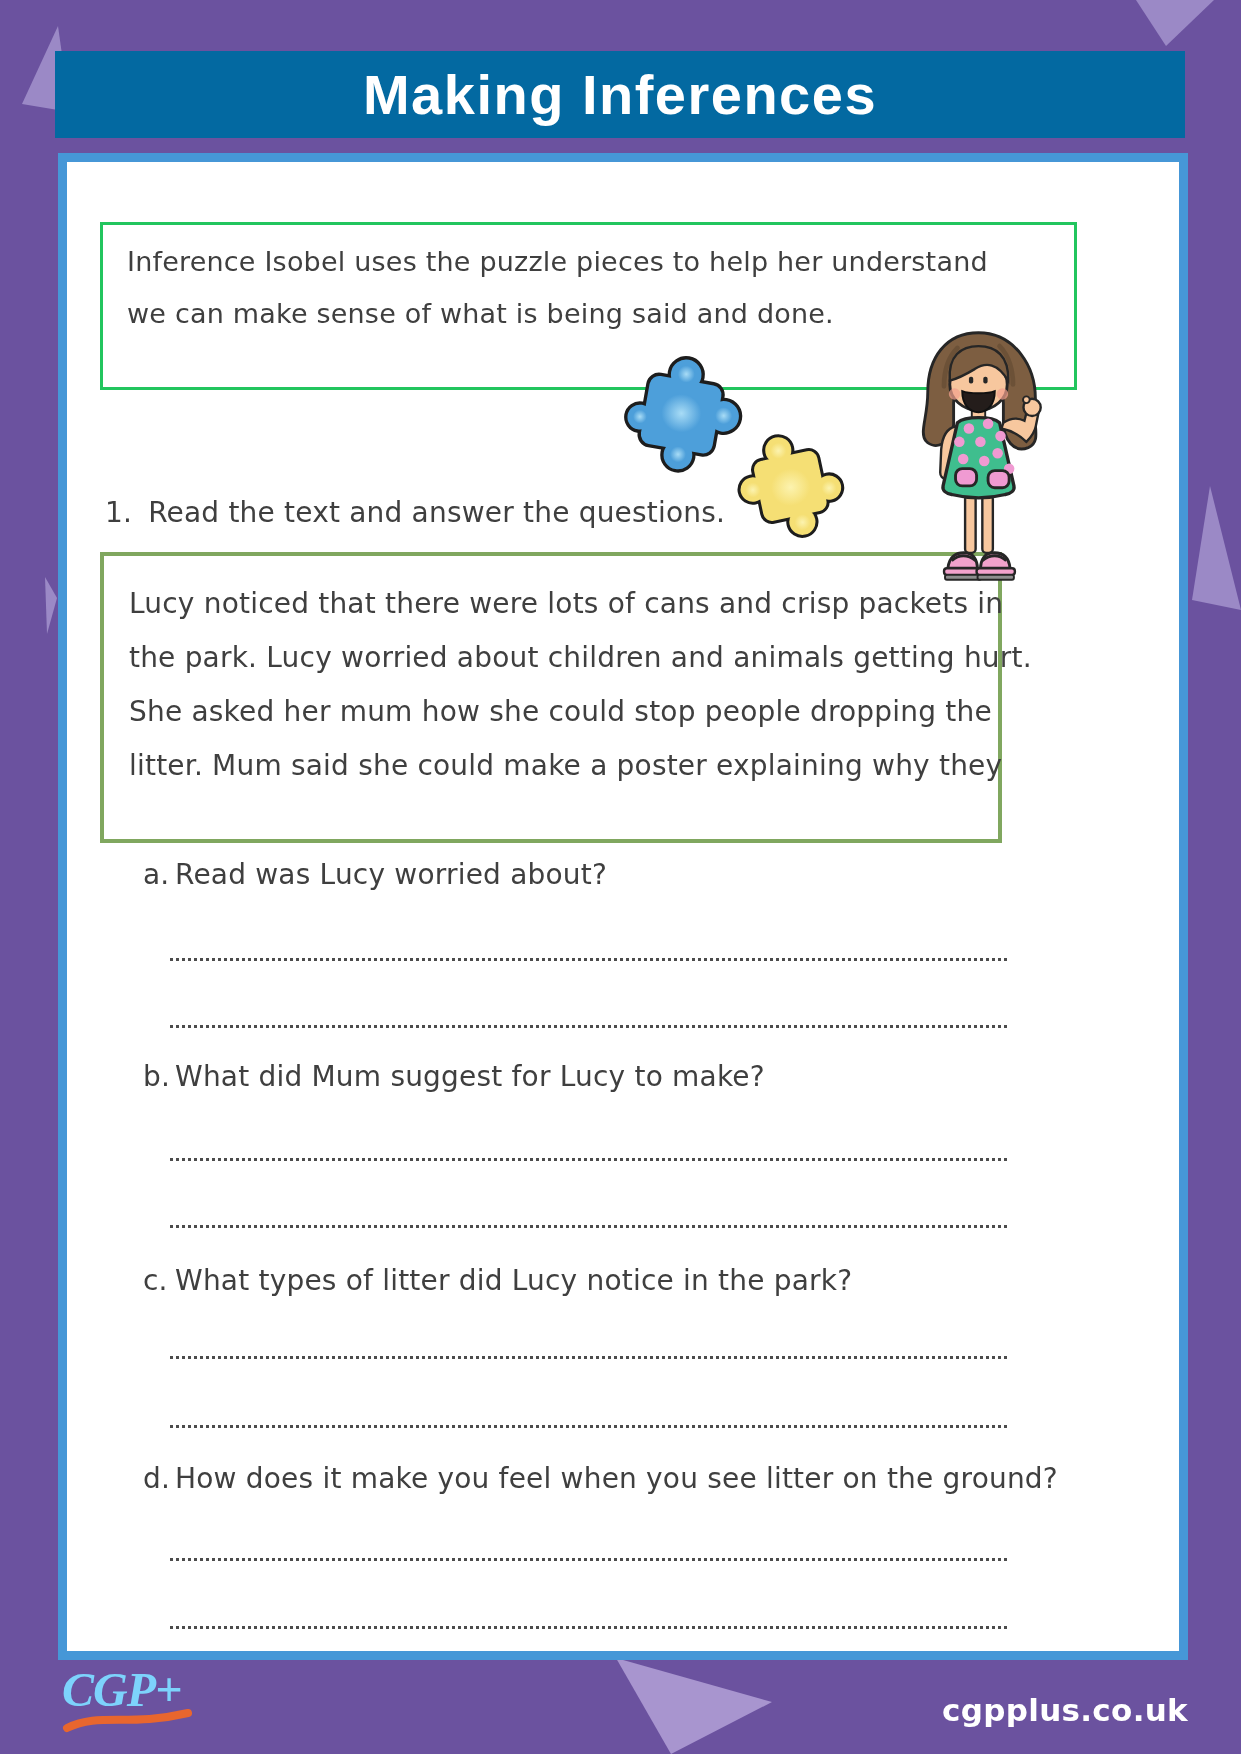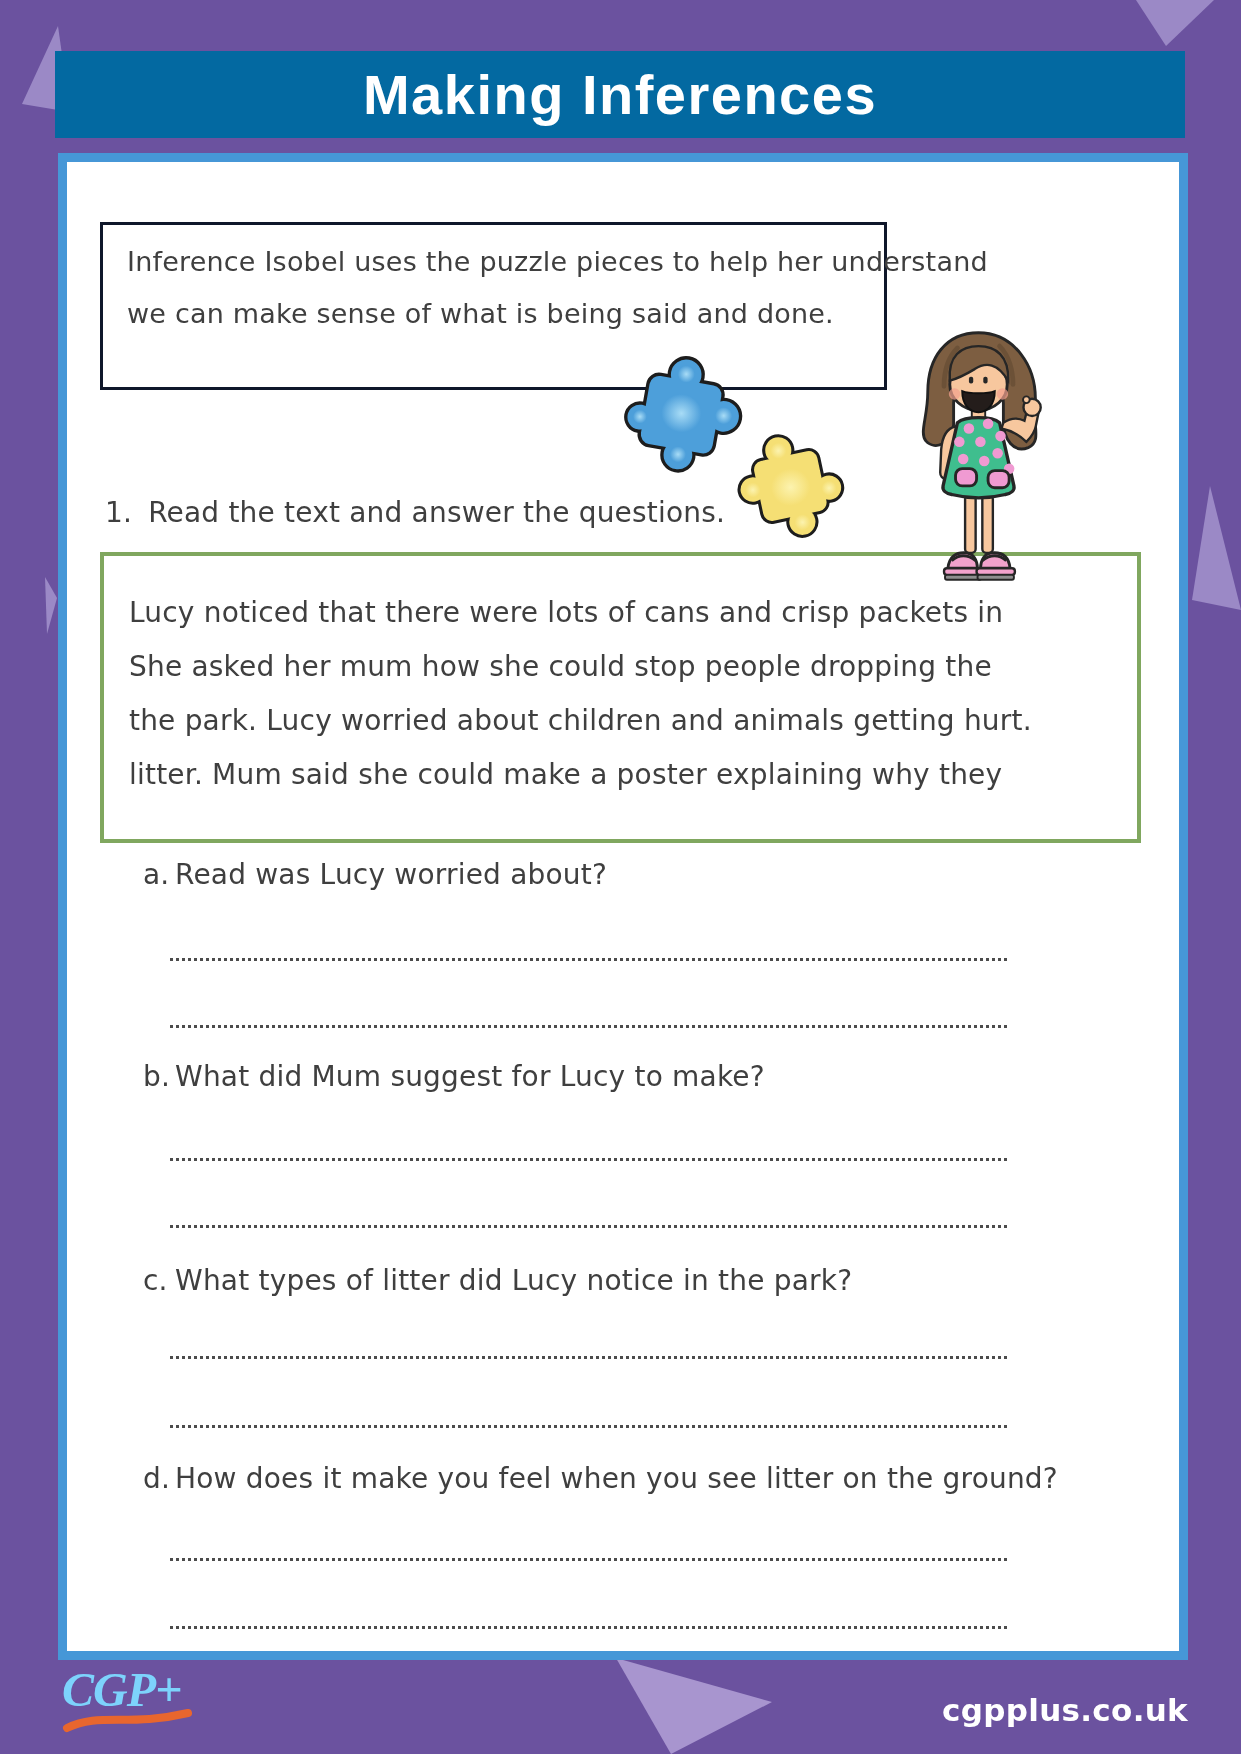--- a/index.html
+++ b/index.html
@@ -10,29 +10,29 @@
   #bg-decor{position:absolute;left:0;top:0;width:1241px;height:1754px;z-index:0;pointer-events:none;}
   
   .banner{left:55px;top:51px;width:1130px;height:87px;background:#0369a1;z-index:2;
           display:flex;align-items:center;justify-content:center;}
   .banner span{color:#ffffff;font-family:"Liberation Sans",sans-serif;font-weight:800;
                font-size:56px;letter-spacing:1.5px;}
   
   .panel{left:58px;top:153px;width:1130px;height:1507px;background:#ffffff;
          border:9px solid #4697D7;box-sizing:border-box;z-index:1;}
   
-  .intro-box{left:100px;top:222px;width:787px;height:168px;border:3px solid #0f172a;
+  .intro-box{left:100px;top:222px;width:977px;height:168px;border:3px solid #22c55e;
              box-sizing:border-box;background:#ffffff;z-index:2;padding:11px 0 0 24px;}
   .intro-box .line{font-size:27px;line-height:52px;color:#3F3F3F;letter-spacing:.2px;white-space:nowrap;}
   
   .instruction{left:105px;top:496px;z-index:2;display:flex;gap:16px;
                font-size:28px;color:#3F3F3F;letter-spacing:.2px;white-space:nowrap;}
   
-  .passage-box{left:100px;top:552px;width:1041px;height:291px;border:4px solid #80A75F;
-               box-sizing:border-box;background:#ffffff;z-index:2;padding:30px 0 0 25px;}
+  .passage-box{left:100px;top:552px;width:902px;height:291px;border:4px solid #80A75F;
+               box-sizing:border-box;background:#ffffff;z-index:2;padding:21px 0 0 25px;}
   .passage-box .line{font-size:28px;line-height:54px;color:#3F3F3F;letter-spacing:.2px;white-space:nowrap;}
   
   .question{z-index:2;display:flex;font-size:28px;color:#3F3F3F;letter-spacing:.2px;white-space:nowrap;}
   .question .qlabel{width:32px;flex:0 0 32px;}
   .q-a{left:143px;top:858px;} .q-b{left:143px;top:1060px;}
   .q-c{left:143px;top:1264px;} .q-d{left:143px;top:1462px;}
   
   .answer-line{left:170px;width:837px;height:0;border-top:3.5px dotted #4c4c4c;z-index:2;}
   .al-1{top:958px;} .al-2{top:1025px;} .al-3{top:1158px;} .al-4{top:1225px;}
   .al-5{top:1356px;} .al-6{top:1425px;} .al-7{top:1558px;} .al-8{top:1626px;}
@@ -71,22 +71,22 @@
   <div class="line">we can make sense of what is being said and done.</div>
 </div>
 
 <div class="abs instruction">
   <span>1.</span>
   <span>Read the text and answer the questions.</span>
 </div>
 
 <div class="abs passage-box">
   <div class="line">Lucy noticed that there were lots of cans and crisp packets in</div>
+  <div class="line">the park. Lucy worried about children and animals getting hurt.</div>
   <div class="line">She asked her mum how she could stop people dropping the</div>
-  <div class="line">the park. Lucy worried about children and animals getting hurt.</div>
   <div class="line">litter. Mum said she could make a poster explaining why they</div>
 </div>
 
 <div class="abs question q-a">
   <span class="qlabel">a.</span>
   <span>Read was Lucy worried about?</span>
 </div>
 <div class="abs answer-line al-1"></div>
 <div class="abs answer-line al-2"></div>
 

